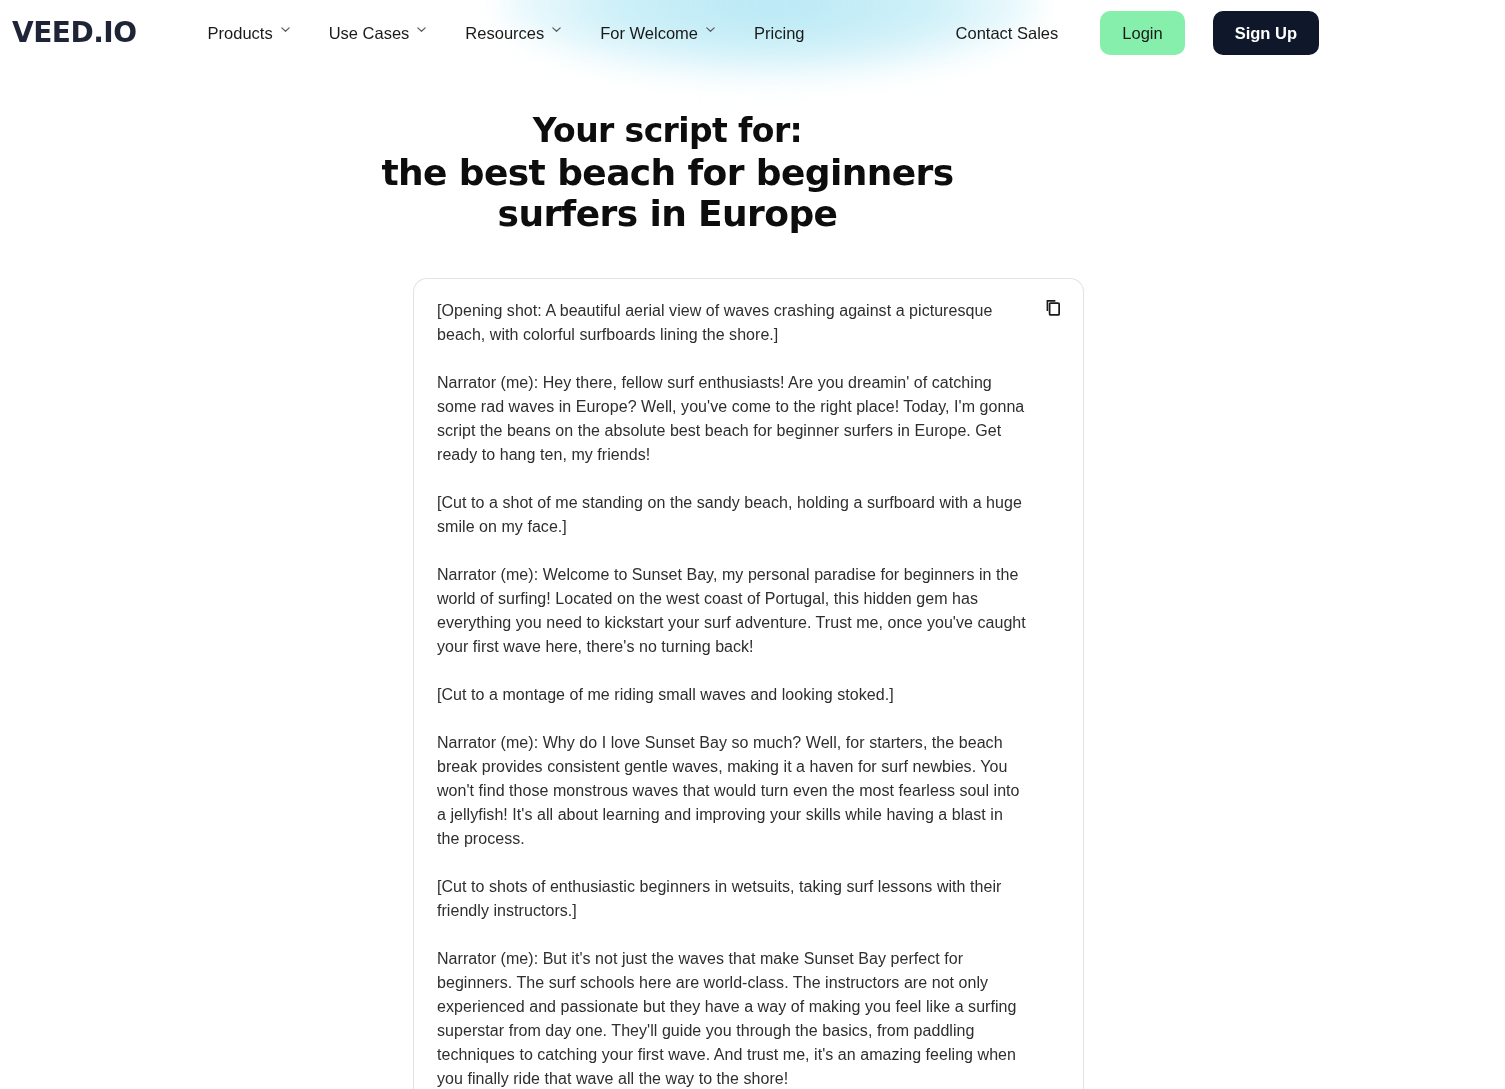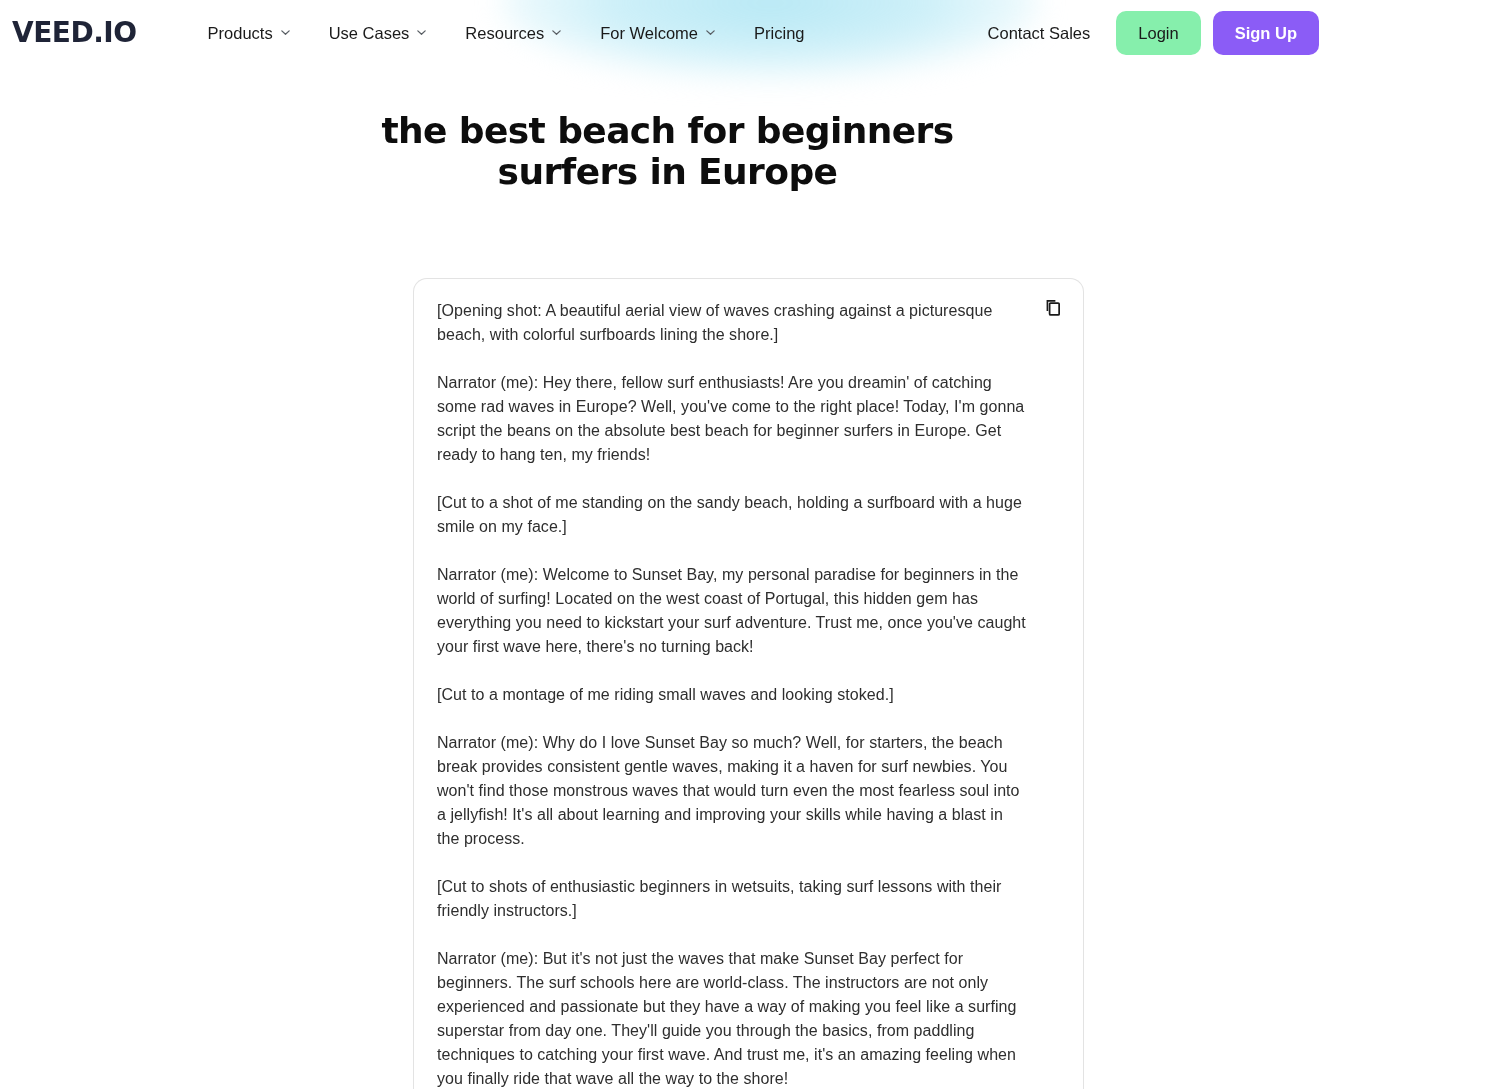--- a/index.html
+++ b/index.html
@@ -62,21 +62,21 @@
   }
 
   .nav-links {
     display: flex;
     align-items: center;
     gap: 0px;
   }
 
   .nav-item {
     display: flex;
-    align-items: center;
+    align-items: flex-start;
     gap: 7px;
     font-size: 16.5px;
     color: #1a1a1a;
     padding: 8px 19px;
     cursor: pointer;
     white-space: nowrap;
     line-height: 1;
   }
 
   .chev {
@@ -85,21 +85,21 @@
     height: 11px;
     position: relative;
     top: -1px;
   }
   .chev svg { display: block; }
 
   .nav-right {
     margin-left: auto;
     display: flex;
     align-items: center;
-    gap: 0px;
+    gap: 16px;
   }
 
   .contact-sales {
     font-size: 16.5px;
     color: #1a1a1a;
     padding: 10px 16px;
     cursor: pointer;
     white-space: nowrap;
     line-height: 1;
   }
@@ -117,21 +117,21 @@
 
   .btn-login {
     background: #86efac;
     color: #1a1a1a;
     padding: 14px 22px;
     margin-left: 10px;
     font-weight: 400;
   }
 
   .btn-signup {
-    background: #8b5cf6;
+    background: #0f172a;
     color: #ffffff;
     padding: 14px 22px;
     margin-left: 12px;
   }
 
   
   .title-wrap {
     position: relative;
     z-index: 1;
     text-align: center;
@@ -263,20 +263,21 @@
 
     <div class="nav-right">
       <div class="contact-sales">Contact Sales</div>
       <button class="btn btn-login">Login</button>
       <button class="btn btn-signup">Sign Up</button>
     </div>
 
   </nav>
 
   <div class="title-wrap">
+    <div class="title-line title-small">Your script for:</div>
     <div class="title-line title-big">the best beach for beginners surfers in Europe</div>
   </div>
 
   <div class="card">
     <div class="card-inner">
 
       <button class="copy-btn">
         <span>
           <svg width="22" height="22" viewBox="0 0 24 24" fill="none">
             <path d="M5 3.2 H14.6 V5.2 H6.8 V15.4 H5 Z" fill="#1a1a1a"></path>

